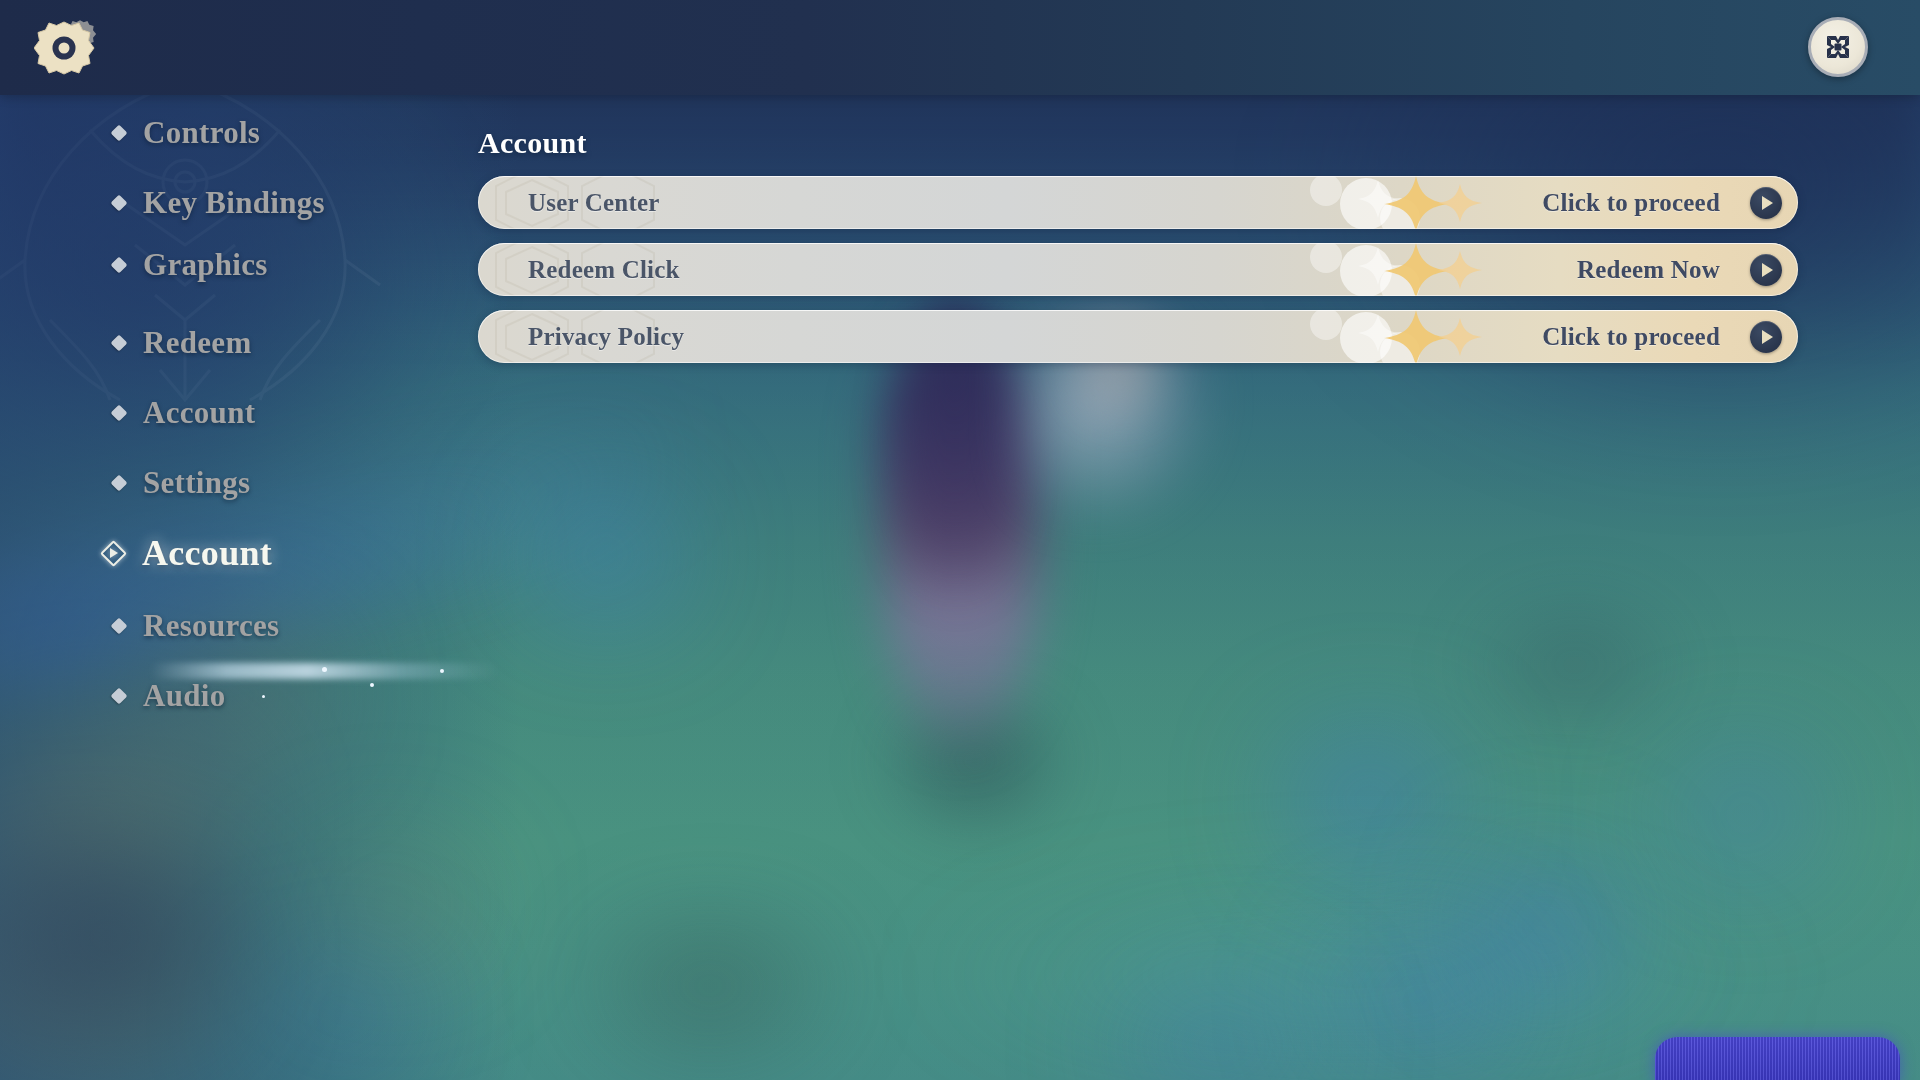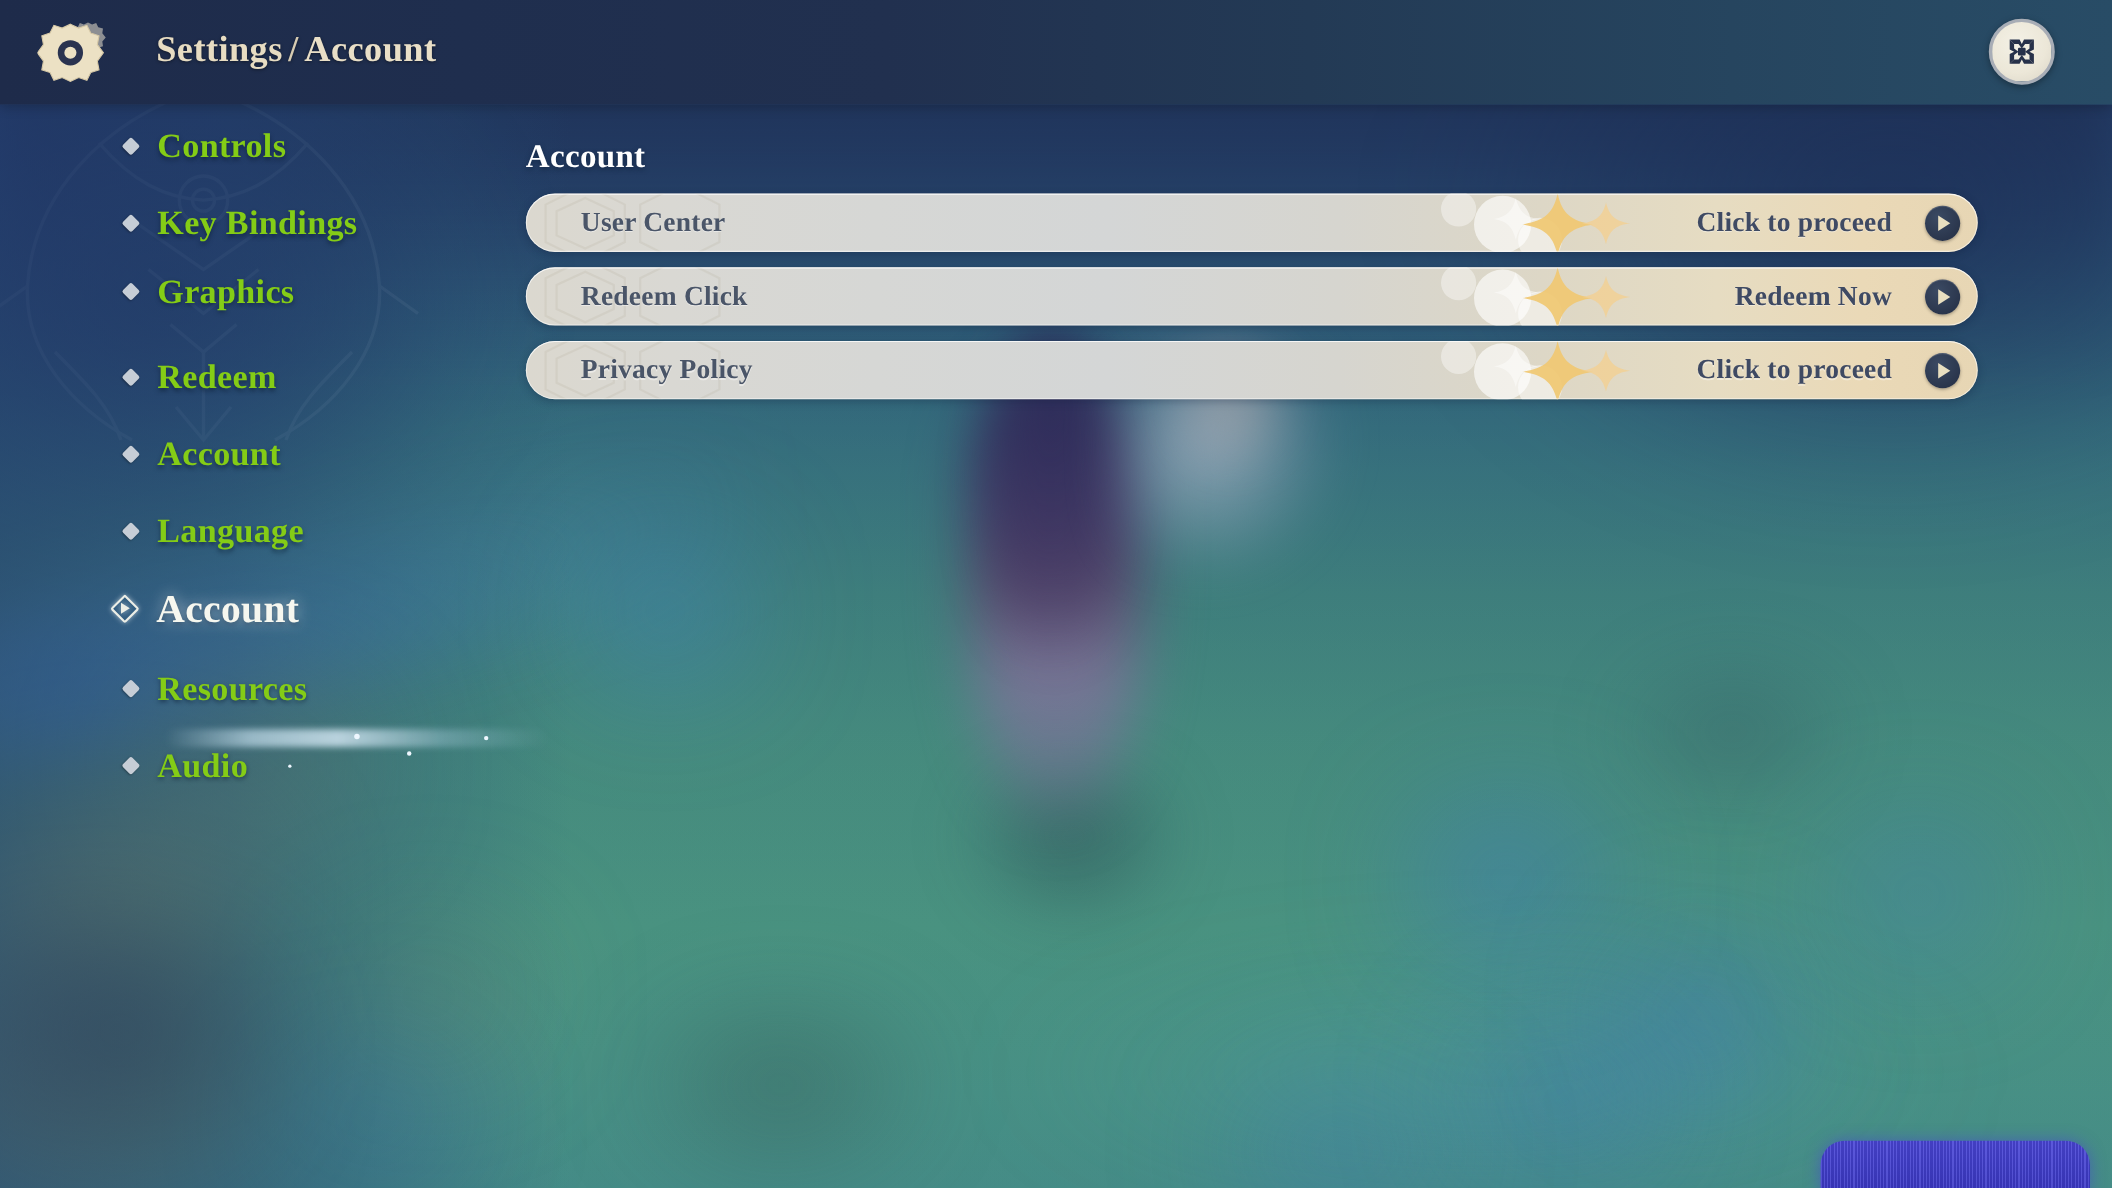--- a/index.html
+++ b/index.html
@@ -210,21 +210,21 @@
   .side-item .bullet .dm {
     position:absolute; left:50%; top:50%;
     width:12px; height:12px; margin:-6px 0 0 -6px;
     background:#c6cdd6;
     transform:rotate(45deg);
     border-radius:2px;
     box-shadow:0 1px 2px rgba(0,0,0,0.35);
   }
   .side-item .label {
     font-size:31px; font-weight:bold;
-    color:#84cc16;
+    color:#a3a3a3;
     text-shadow:0 2px 4px rgba(10,26,48,0.55);
     letter-spacing:0.3px;
   }
 
   
   .side-item.selected { left:100px; }
   .side-item.selected .bullet { width:26px; height:26px; }
   .side-item.selected .bullet .dm {
     width:19px; height:19px; margin:-9.5px 0 0 -9.5px;
     background:transparent;
@@ -430,23 +430,20 @@
         <circle cx="0" cy="0" r="8.5" fill="#3a4256"></circle>
       </g>
 
       <g transform="translate(30,36)">
         <path d="M0,-26 L7.5,-22.5 L15,-25 L18.5,-18 L26,-15.5 L24.5,-7.5 L30,0 L24.5,7.5 L26,15.5 L18.5,18 L15,25 L7.5,22.5 L0,26 L-7.5,22.5 L-15,25 L-18.5,18 L-26,15.5 L-24.5,7.5 L-30,0 L-24.5,-7.5 L-26,-15.5 L-18.5,-18 L-15,-25 L-7.5,-22.5 Z" fill="#ece1c4" stroke="#d6c8a6" stroke-width="1"></path>
         <circle cx="0" cy="0" r="11.5" fill="#2a3350"></circle>
         <circle cx="0" cy="0" r="5.5" fill="#ece1c4"></circle>
       </g>
     </svg>
 
-    <div id="header-title">
-      <span>Settings</span><span class="sep">/</span><span class="crumb-current">Account</span>
-    </div>
 
     <div id="close-button">
       <svg width="34" height="34" viewBox="0 0 34 34">
         <g fill="#27314a">
           <path d="M6 6 L15 6 L17 10 L19 6 L28 6 L24 10 L20 10 L17 14 L14 10 L10 10 Z"></path>
           <path d="M6 28 L15 28 L17 24 L19 28 L28 28 L24 24 L20 24 L17 20 L14 24 L10 24 Z"></path>
           <path d="M6 6 L6 15 L10 17 L6 19 L6 28 L10 24 L10 20 L14 17 L10 14 L10 10 Z"></path>
           <path d="M28 6 L28 15 L24 17 L28 19 L28 28 L24 24 L24 20 L20 17 L24 14 L24 10 Z"></path>
           <rect x="13.5" y="13.5" width="7" height="7" rx="1"></rect>
         </g>
@@ -495,21 +492,21 @@
     <span class="bullet">
         <span class="dm"></span>
       </span>
     <span class="label">Account</span>
   </div>
 
   <div class="side-item" style="top:370px">
     <span class="bullet">
         <span class="dm"></span>
       </span>
-    <span class="label">Language</span>
+    <span class="label">Settings</span>
   </div>
 
   <div class="side-item selected" style="top:437px">
     <span class="bullet">
         <span class="dm"></span>
         <span class="tri"></span>
       </span>
     <span class="label">Account</span>
   </div>
 

